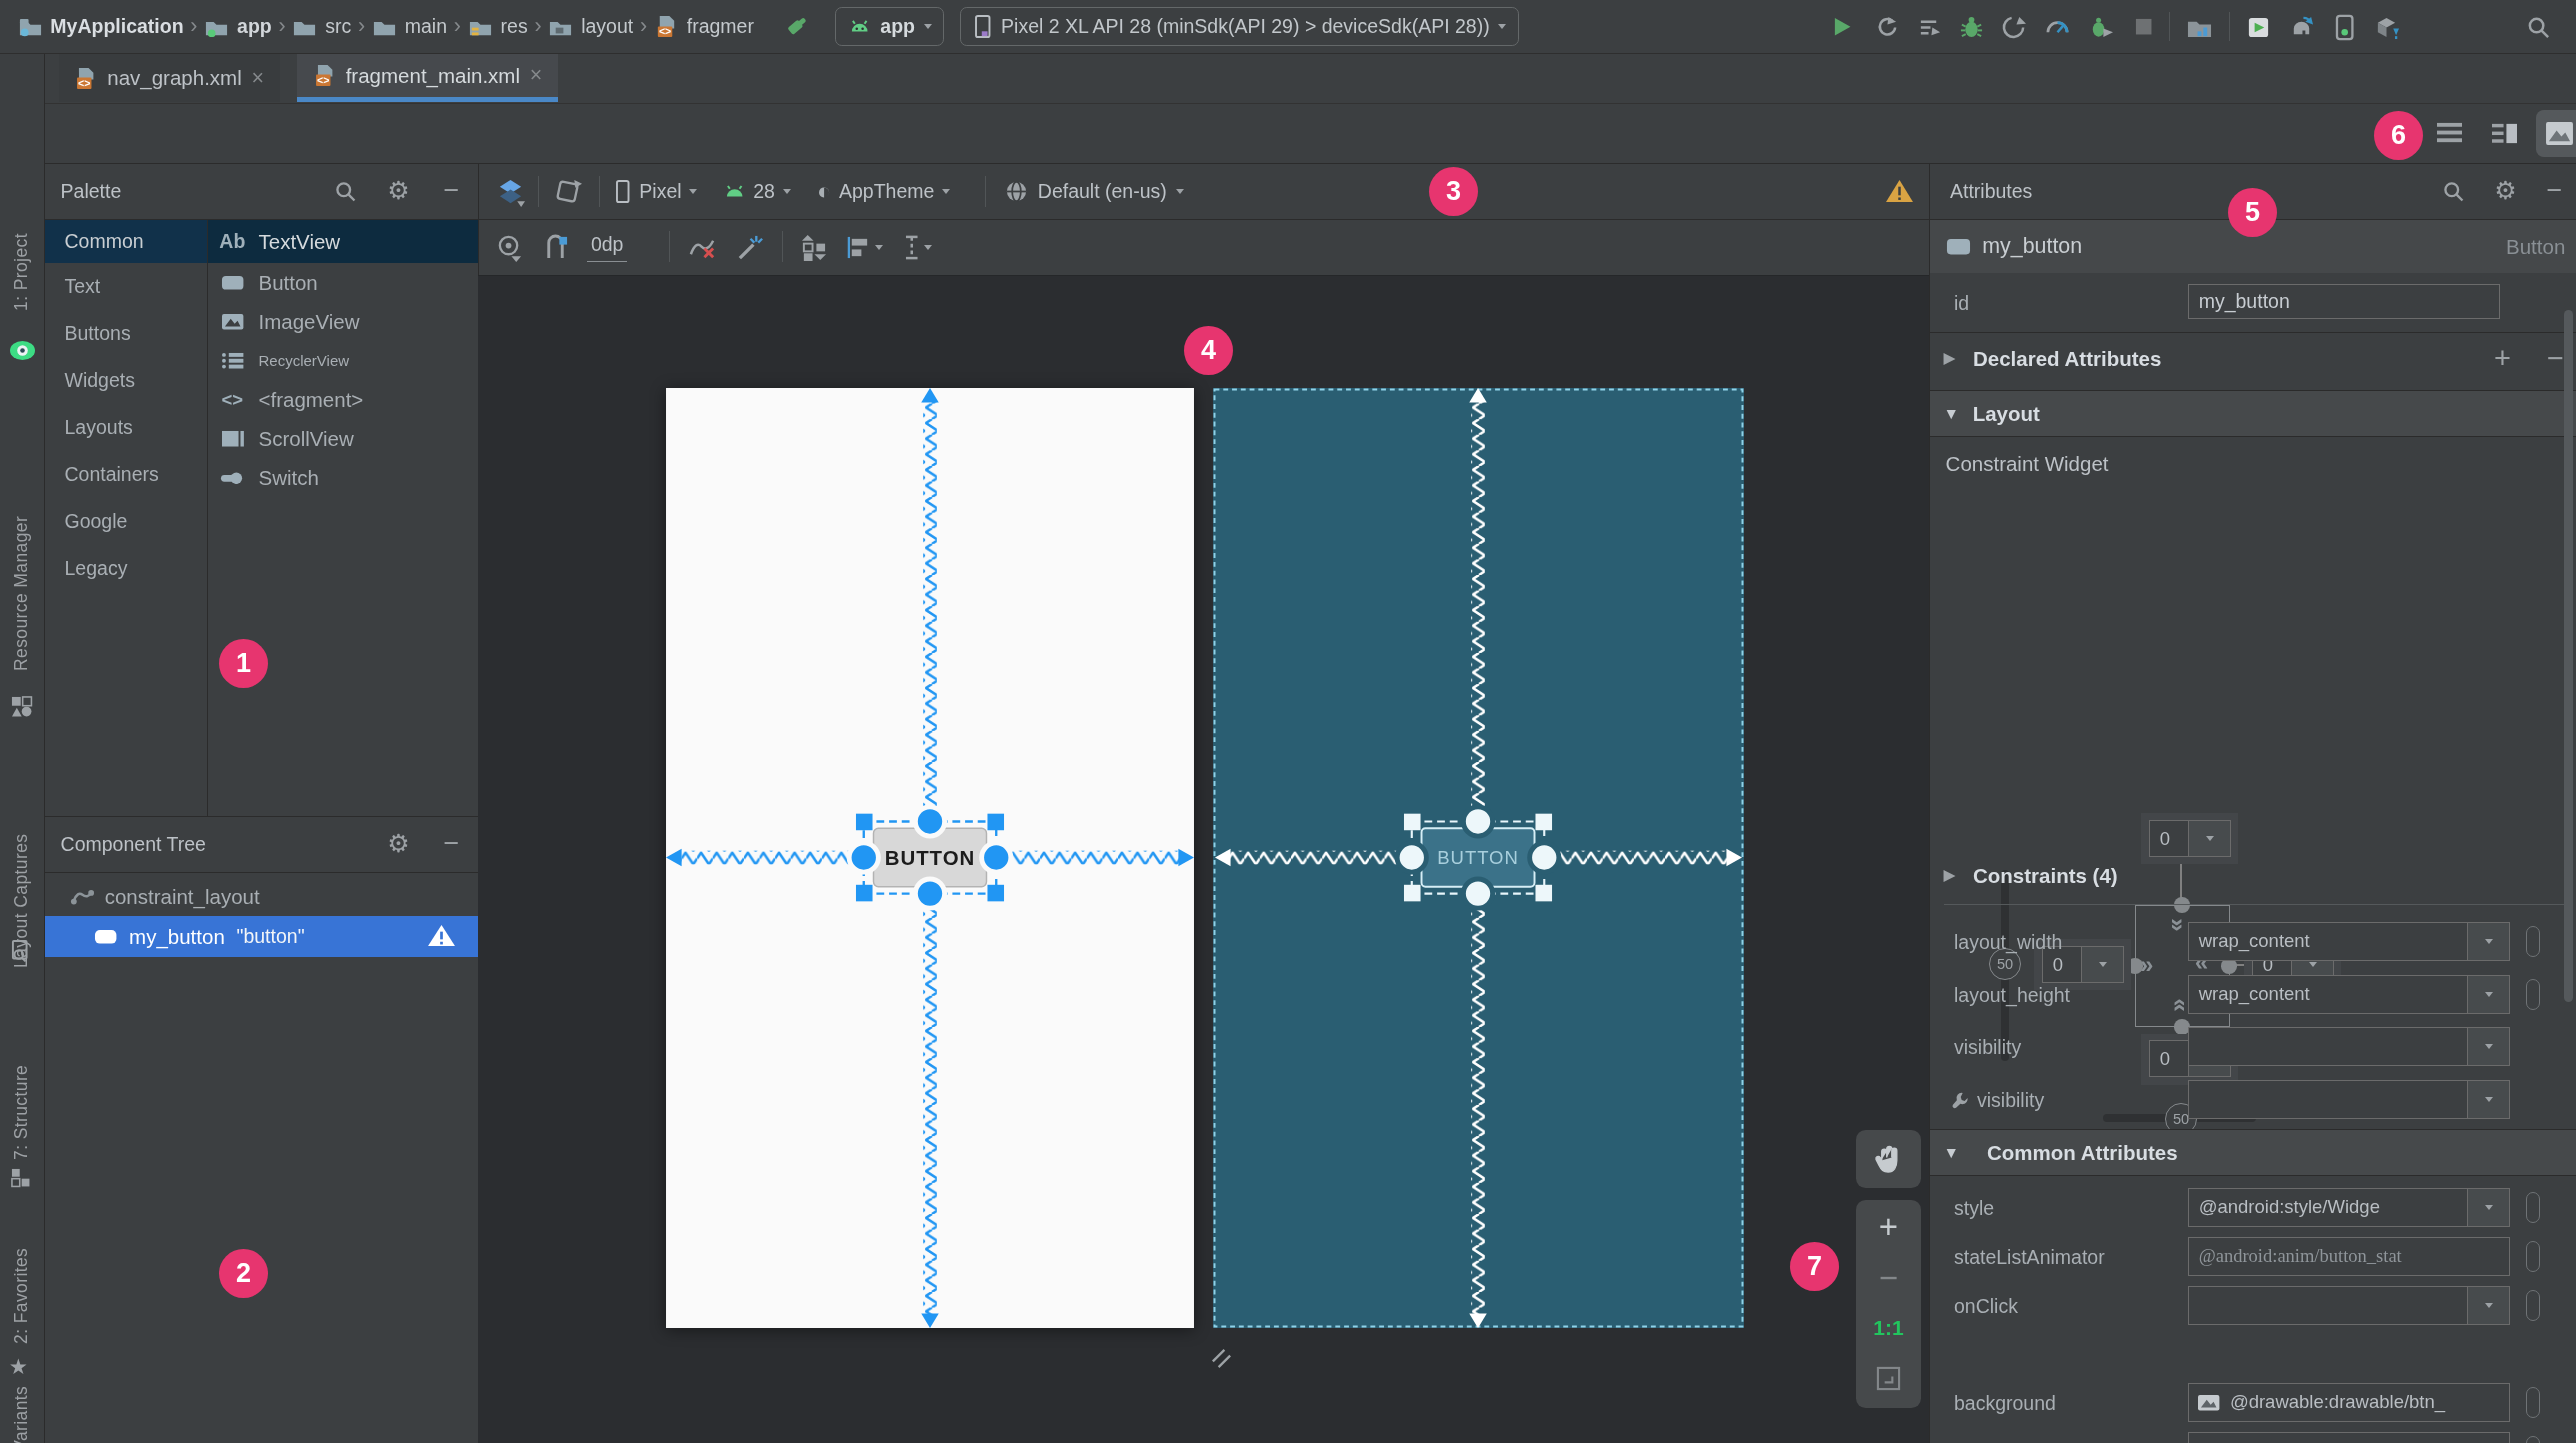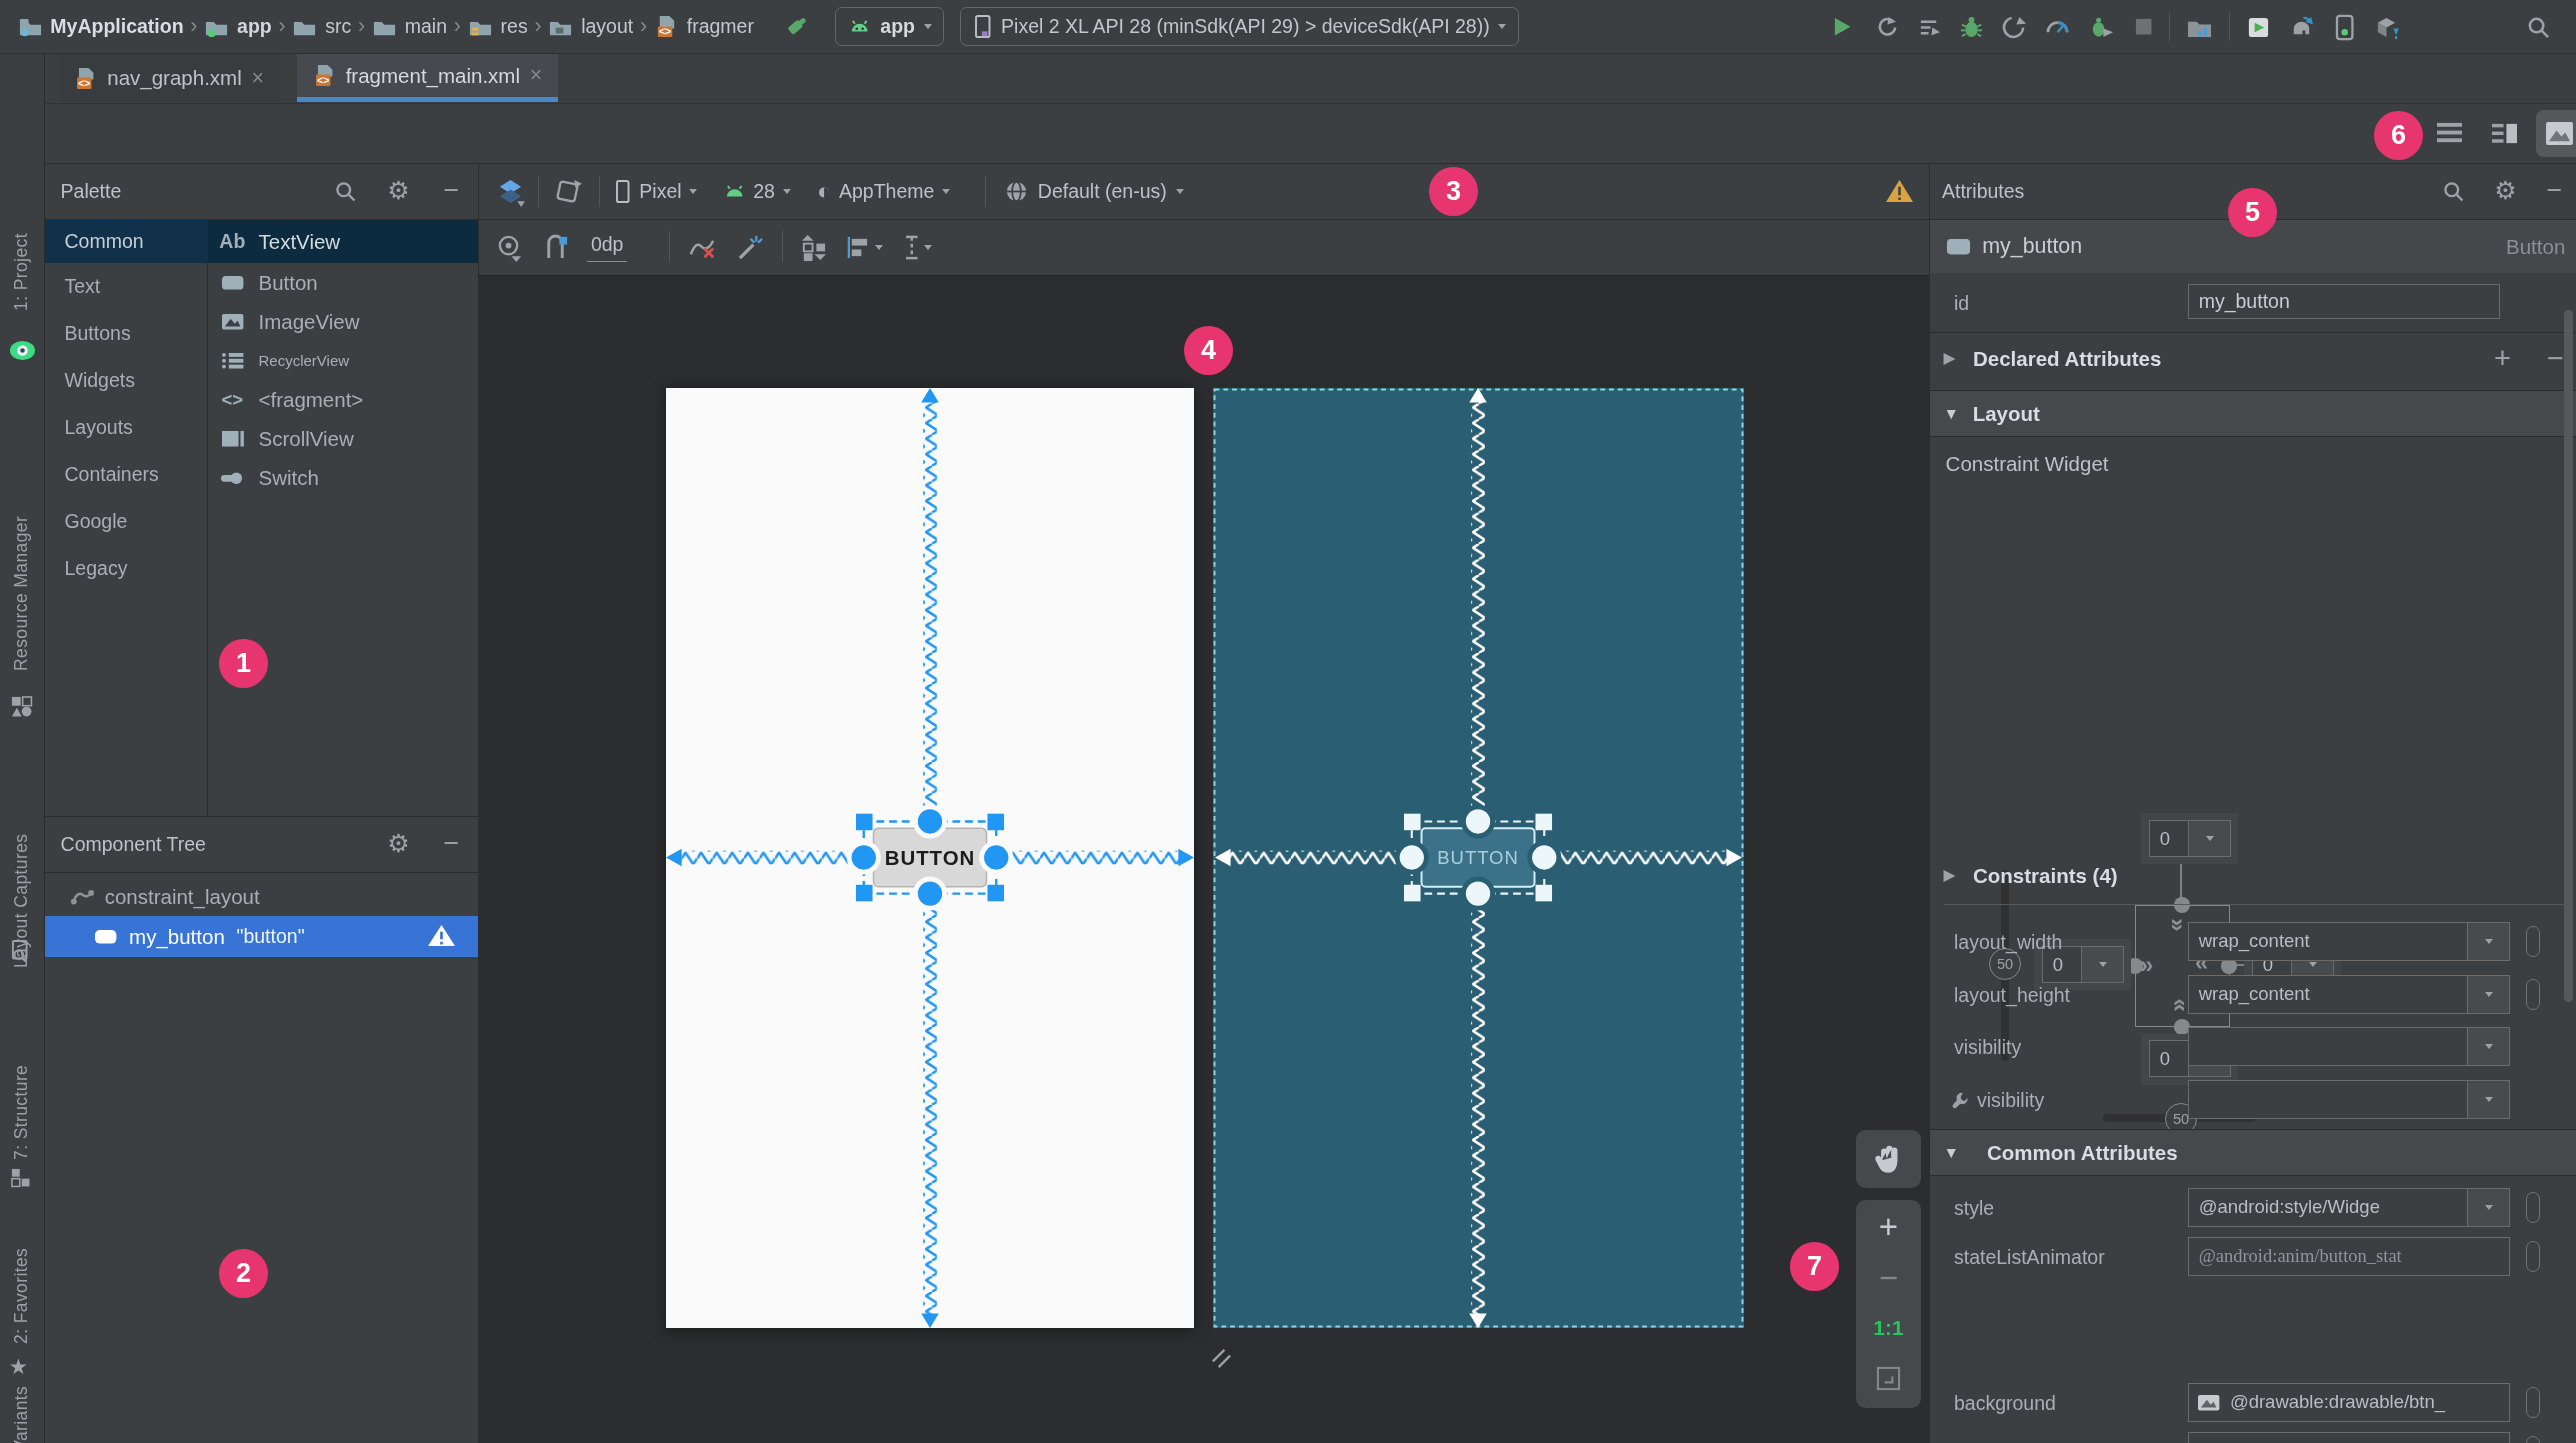--- a/index.html
+++ b/index.html
@@ -663,21 +663,21 @@
         <svg width="25" height="25" viewBox="0 0 26 26">
             <rect x="2" y="2" width="22" height="22" fill="none" stroke="#83878A" stroke-width="2.2"></rect>
             <path d="M9 17 h8 v-6" fill="none" stroke="#83878A" stroke-width="2.2"></path>
           </svg>
       </div>
     </div>
   </div>
 
   <div class="ab" style="left:1929px;top:164px;width:647px;height:1280px;border-left:1px solid #2B2B2B;overflow:hidden;">
     <div class="panel-hdr" style="left:0;top:0;width:647px;">
-      <span class="hdrtxt" style="margin-left:12px;">Attributes</span>
+      <span class="hdrtxt" style="margin-left:20px;">Attributes</span>
       <span class="ic ab" style="left:509px;top:13.6px;width:29px;height:29px;">
           <svg width="23.4" height="23.4" viewBox="0 0 24 24">
             <circle cx="10" cy="10" r="6.5" fill="none" stroke="#9DA2A6" stroke-width="2.4"></circle>
             <line x1="15" y1="15" x2="21" y2="21" stroke="#9DA2A6" stroke-width="2.4"></line>
           </svg>
         </span>
       <span class="ic ab" style="left:561px;top:11.7px;width:29px;height:29px;font-size:25px;color:#9DA2A6;">⚙</span>
       <span class="ic ab" style="left:610px;top:11.7px;width:29px;height:29px;font-size:27px;color:#9DA2A6;">−</span>
     </div>
 
@@ -835,20 +835,30 @@
     </div>
 
     <div class="attr-row" style="top:1068px;height:49px;">
       <span class="alabel">stateListAnimator</span>
       <div class="combo ab" style="left:258px;top:4.9px;width:322px;font-family:Liberation Serif, serif;">
         <span class="val" style="color:#8F959A;">@android:anim/button_stat</span>
       </div>
       <span class="flagpill ab" style="left:596px;top:8.8px;"></span>
     </div>
 
+    <div class="attr-row" style="top:1117px;height:49px;">
+      <span class="alabel">onClick</span>
+      <div class="combo ab" style="left:258px;top:4.9px;width:322px;">
+        <span class="val"></span>
+          <span class="dd">
+            <span class="caret-sm"></span>
+          </span>
+      </div>
+      <span class="flagpill ab" style="left:596px;top:8.8px;"></span>
+    </div>
 
 
     <div class="attr-row" style="top:1214px;height:49px;">
       <span class="alabel">background</span>
       <div class="combo ab" style="left:258px;top:4.9px;width:322px;">
         <span class="ic" style="margin-left:7.8px;">
             <svg width="23.4" height="17.5" viewBox="0 0 24 18">
               <rect x="1" y="1" width="22" height="16" rx="2" fill="#C6CBCF"></rect>
               <polygon points="4,14 10,6 14,11 17,8 20,14" fill="#5E6468"></polygon>
             </svg>

